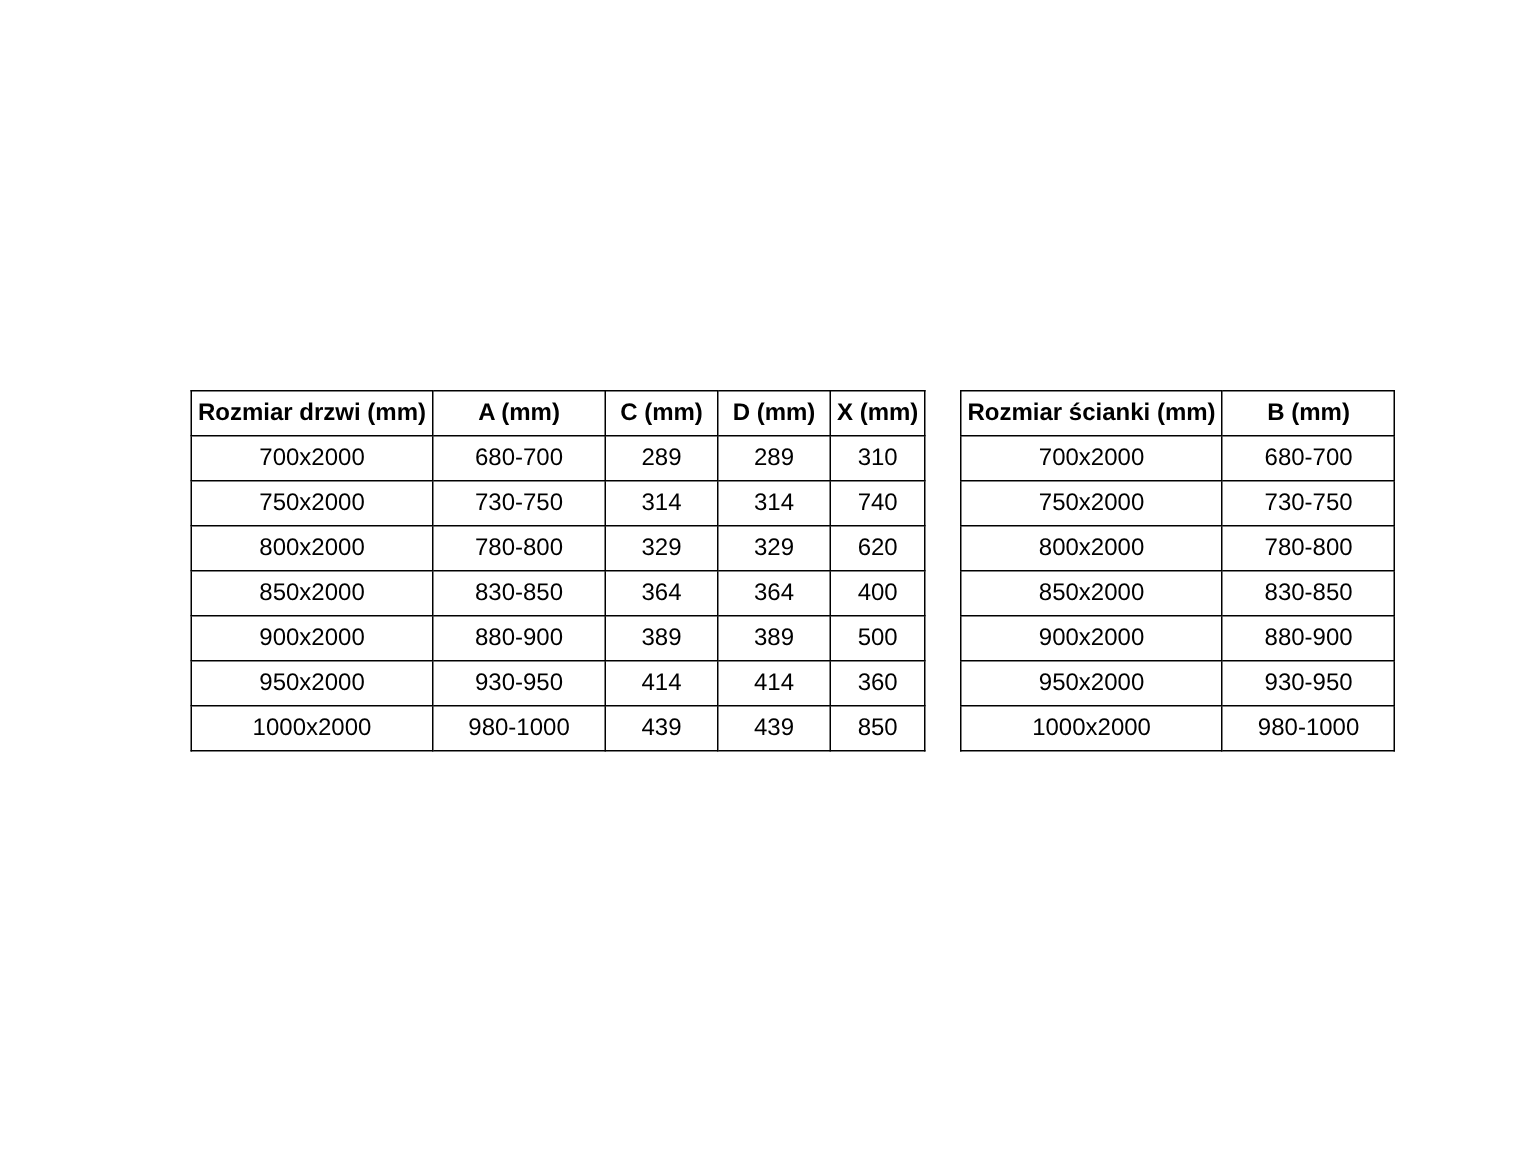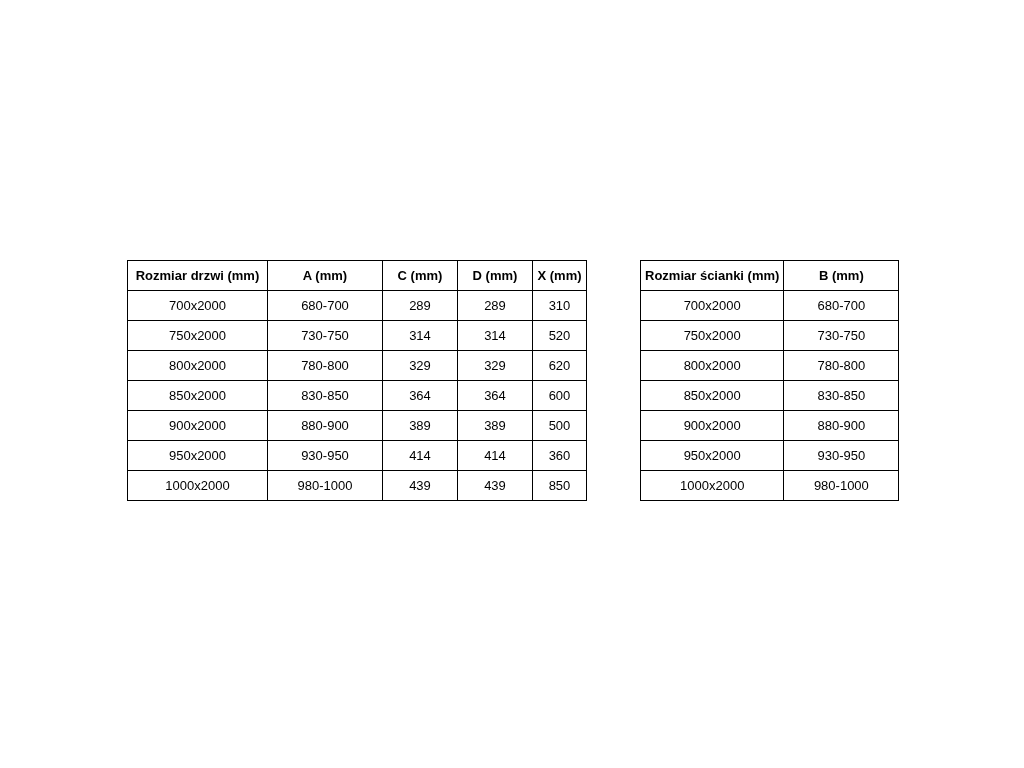--- a/index.html
+++ b/index.html
@@ -22,21 +22,21 @@
     table-layout: fixed;
     background: #ffffff;
   }
   table.spec-table th,
   table.spec-table td {
     border: 1px solid #000000;
     height: 29px;
     padding: 0 4px;
     text-align: center;
     vertical-align: middle;
-    font-size: 13px;
+    font-size: 16px;
     line-height: 1;
     white-space: nowrap;
     overflow: hidden;
   }
   table.spec-table th {
     font-weight: bold;
   }
   #doors-table { left: 127px; top: 260px; }
   #wall-table  { left: 640px; top: 260px; }
 </style>
@@ -68,35 +68,35 @@
         <td>680-700</td>
         <td>289</td>
         <td>289</td>
         <td>310</td>
       </tr>
       <tr>
         <td>750x2000</td>
         <td>730-750</td>
         <td>314</td>
         <td>314</td>
-        <td>520</td>
+        <td>740</td>
       </tr>
       <tr>
         <td>800x2000</td>
         <td>780-800</td>
         <td>329</td>
         <td>329</td>
         <td>620</td>
       </tr>
       <tr>
         <td>850x2000</td>
         <td>830-850</td>
         <td>364</td>
         <td>364</td>
-        <td>600</td>
+        <td>400</td>
       </tr>
       <tr>
         <td>900x2000</td>
         <td>880-900</td>
         <td>389</td>
         <td>389</td>
         <td>500</td>
       </tr>
       <tr>
         <td>950x2000</td>

